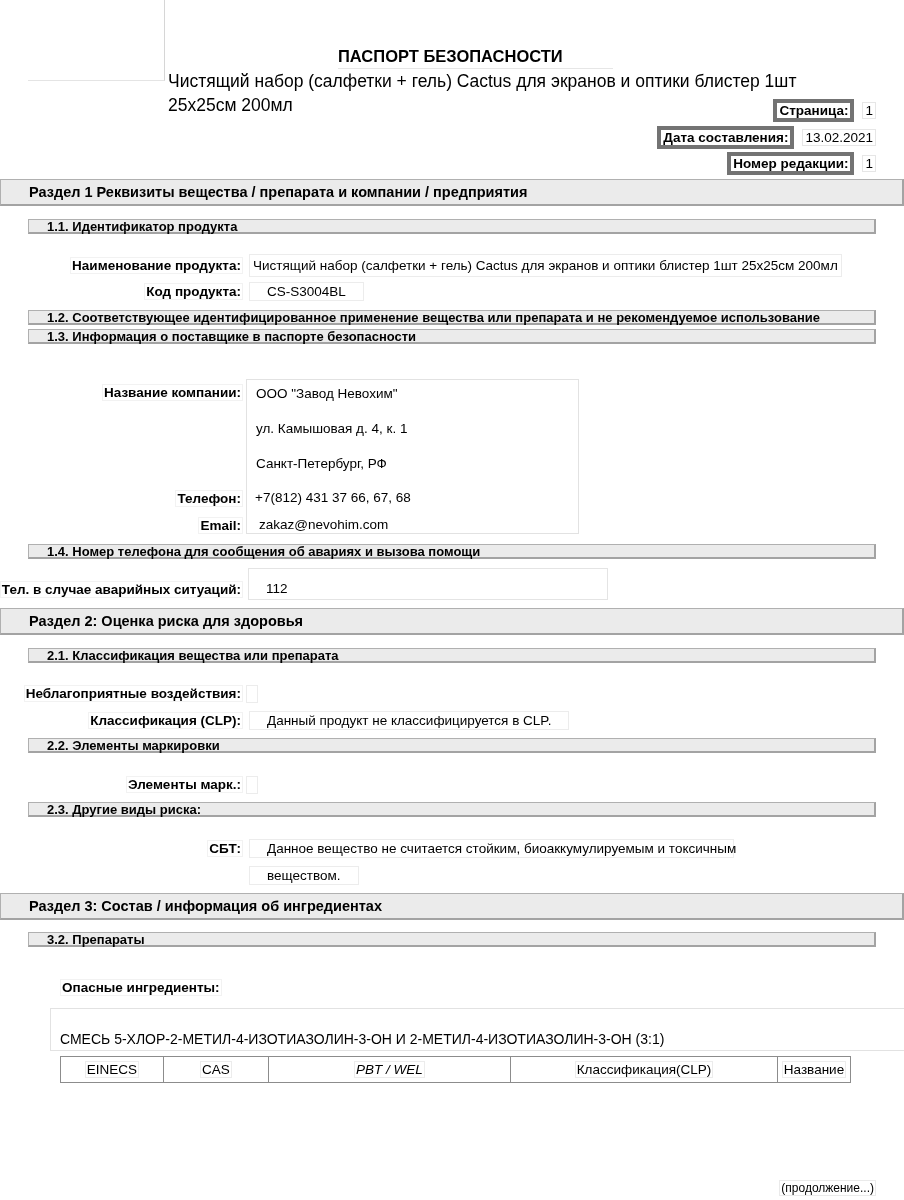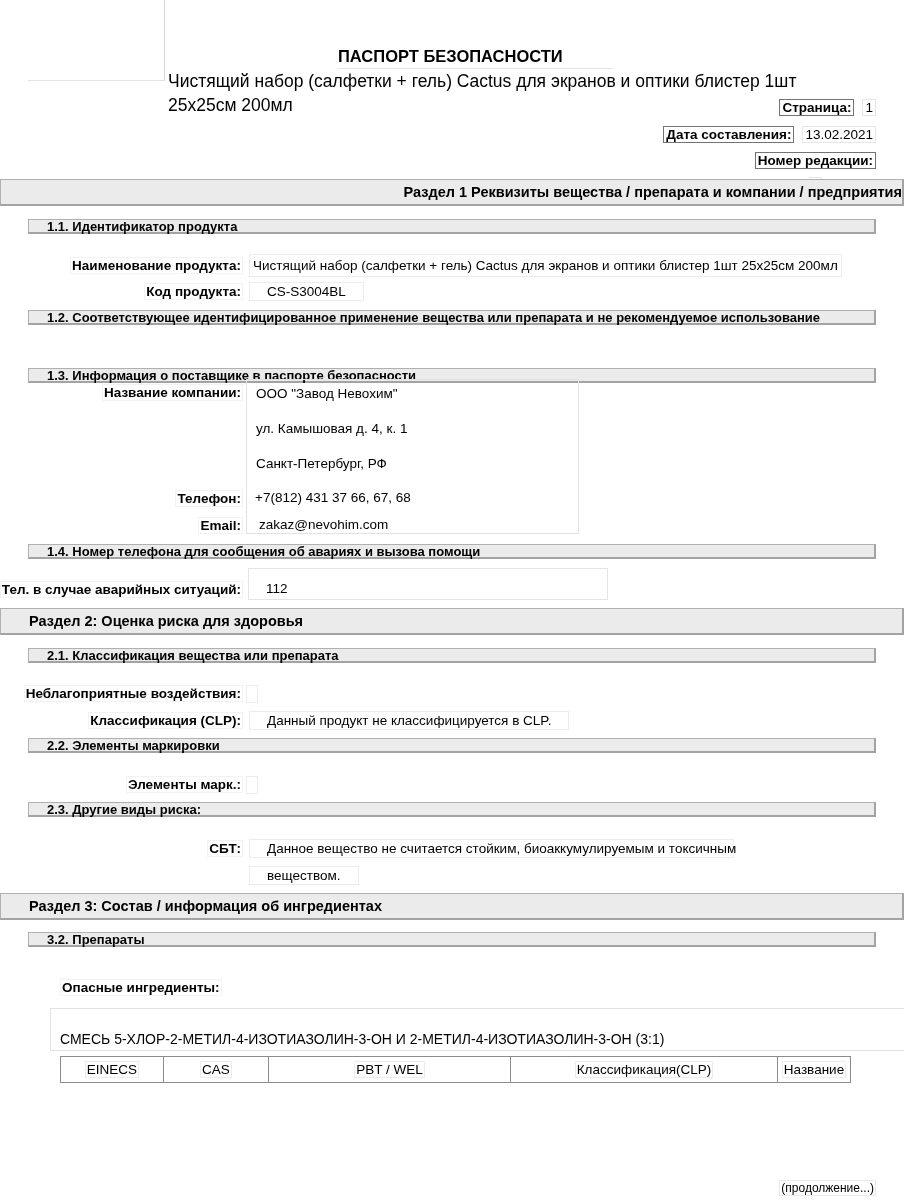--- a/index.html
+++ b/index.html
@@ -13,21 +13,21 @@
       border-right: 1px solid #d6d6d6; border-bottom: 1px solid #e4e4e4;
     }
     .doc-title {
       left: 338px; top: 46px; font-weight: bold; font-size: 16.5px;
       padding: 1px 0 2px 0; border-bottom: 1px solid #e6e6e6; width: 275px;
     }
     .product-title {
       left: 168px; top: 69px; font-size: 17.5px; line-height: 24px; width: 660px;
     }
     .meta-row { right: 28px; font-size: 13.5px; display: flex; align-items: center; gap: 8px; }
-    .meta-label { font-weight: bold; border: 1px solid #737373; padding: 0 2px; }
+    .meta-label { font-weight: bold; border: 4px solid #737373; padding: 0 2px; }
     .meta-value { border: 1px solid #e6e6e6; padding: 0 2px; }
 
     .bar {
       background: #ebebeb;
       border: 1px solid #b0b0b0; border-right: 2px solid #a3a3a3; border-bottom: 2px solid #a3a3a3;
       box-sizing: border-box; font-weight: bold;
       display: flex; align-items: center;
     }
     .bar.section { left: 0; width: 904px; height: 27px; font-size: 14.5px; padding-left: 28px; }
     .bar.sub { left: 28px; width: 848px; height: 15px; font-size: 13px; padding-left: 18px; }
@@ -70,41 +70,41 @@
 <div class="abs product-title">Чистящий набор (салфетки + гель) Cactus для экранов и оптики блистер 1шт 25х25см 200мл</div>
 
 <div class="abs meta-row" style="top:99px;">
   <span class="meta-label">Страница:</span>
   <span class="meta-value">1</span>
 </div>
 <div class="abs meta-row" style="top:126px;">
   <span class="meta-label">Дата составления:</span>
   <span class="meta-value">13.02.2021</span>
 </div>
-<div class="abs meta-row" style="top:152px;flex-direction:column;">
+<div class="abs meta-row" style="top:152px;">
   <span class="meta-label">Номер редакции:</span>
   <span class="meta-value">1</span>
 </div>
 
-<div class="abs bar section" style="top:179px;justify-content:flex-end;">
+<div class="abs bar section" style="top:179px;">
   <span>Раздел 1 Реквизиты вещества / препарата и компании / предприятия</span>
 </div>
 <div class="abs bar sub" style="top:219px;">
   <span>1.1. Идентификатор продукта</span>
 </div>
 
 <div class="abs label" style="right:661px; top:257px;">Наименование продукта:</div>
 <div class="abs value" style="left:249px; top:254px; padding:3px 3px;">Чистящий набор (салфетки + гель) Cactus для экранов и оптики блистер 1шт 25х25см 200мл</div>
 <div class="abs label" style="right:661px; top:283px;">Код продукта:</div>
 <div class="abs value" style="left:249px; top:282px;">CS-S3004BL</div>
 
 <div class="abs bar sub" style="top:310px;">
   <span>1.2. Соответствующее идентифицированное применение вещества или препарата и не рекомендуемое использование</span>
 </div>
-<div class="abs bar sub" style="top:368px;">
+<div class="abs bar sub" style="top:329px;">
   <span>1.3. Информация о поставщике в паспорте безопасности</span>
 </div>
 
 <div class="abs company-box"></div>
 <div class="abs label" style="right:661px; top:384px;">Название компании:</div>
 <div class="abs company-line" style="left:256px; top:386px;">ООО "Завод Невохим"</div>
 <div class="abs company-line" style="left:256px; top:421px;">ул. Камышовая д. 4, к. 1</div>
 <div class="abs company-line" style="left:256px; top:456px;">Санкт-Петербург, РФ</div>
 <div class="abs label" style="right:661px; top:490px;">Телефон:</div>
 <div class="abs company-line" style="left:255px; top:490px;">+7(812) 431 37 66, 67, 68</div>
@@ -150,20 +150,20 @@
 <div class="abs label" style="left:60px; top:979px; text-align:left;">Опасные ингредиенты:</div>
 
 <div class="abs mixture-box"></div>
 <div class="abs mixture-text">СМЕСЬ 5-ХЛОР-2-МЕТИЛ-4-ИЗОТИАЗОЛИН-3-ОН И 2-МЕТИЛ-4-ИЗОТИАЗОЛИН-3-ОН (3:1)</div>
 
 <table class="ingr">
   <thead>
     <tr>
       <th style="width:102px;"><span>EINECS</span></th>
       <th style="width:104px;"><span>CAS</span></th>
-      <th style="width:241px;"><span>PBT / WEL</span></th>
+      <th style="width:241px;font-style:italic;"><span>PBT / WEL</span></th>
       <th style="width:266px;"><span>Классификация(CLP)</span></th>
       <th><span>Название</span></th>
     </tr>
   </thead>
 </table>
 
 <div class="abs continue">(продолжение...)</div>
 
 </body></html>

